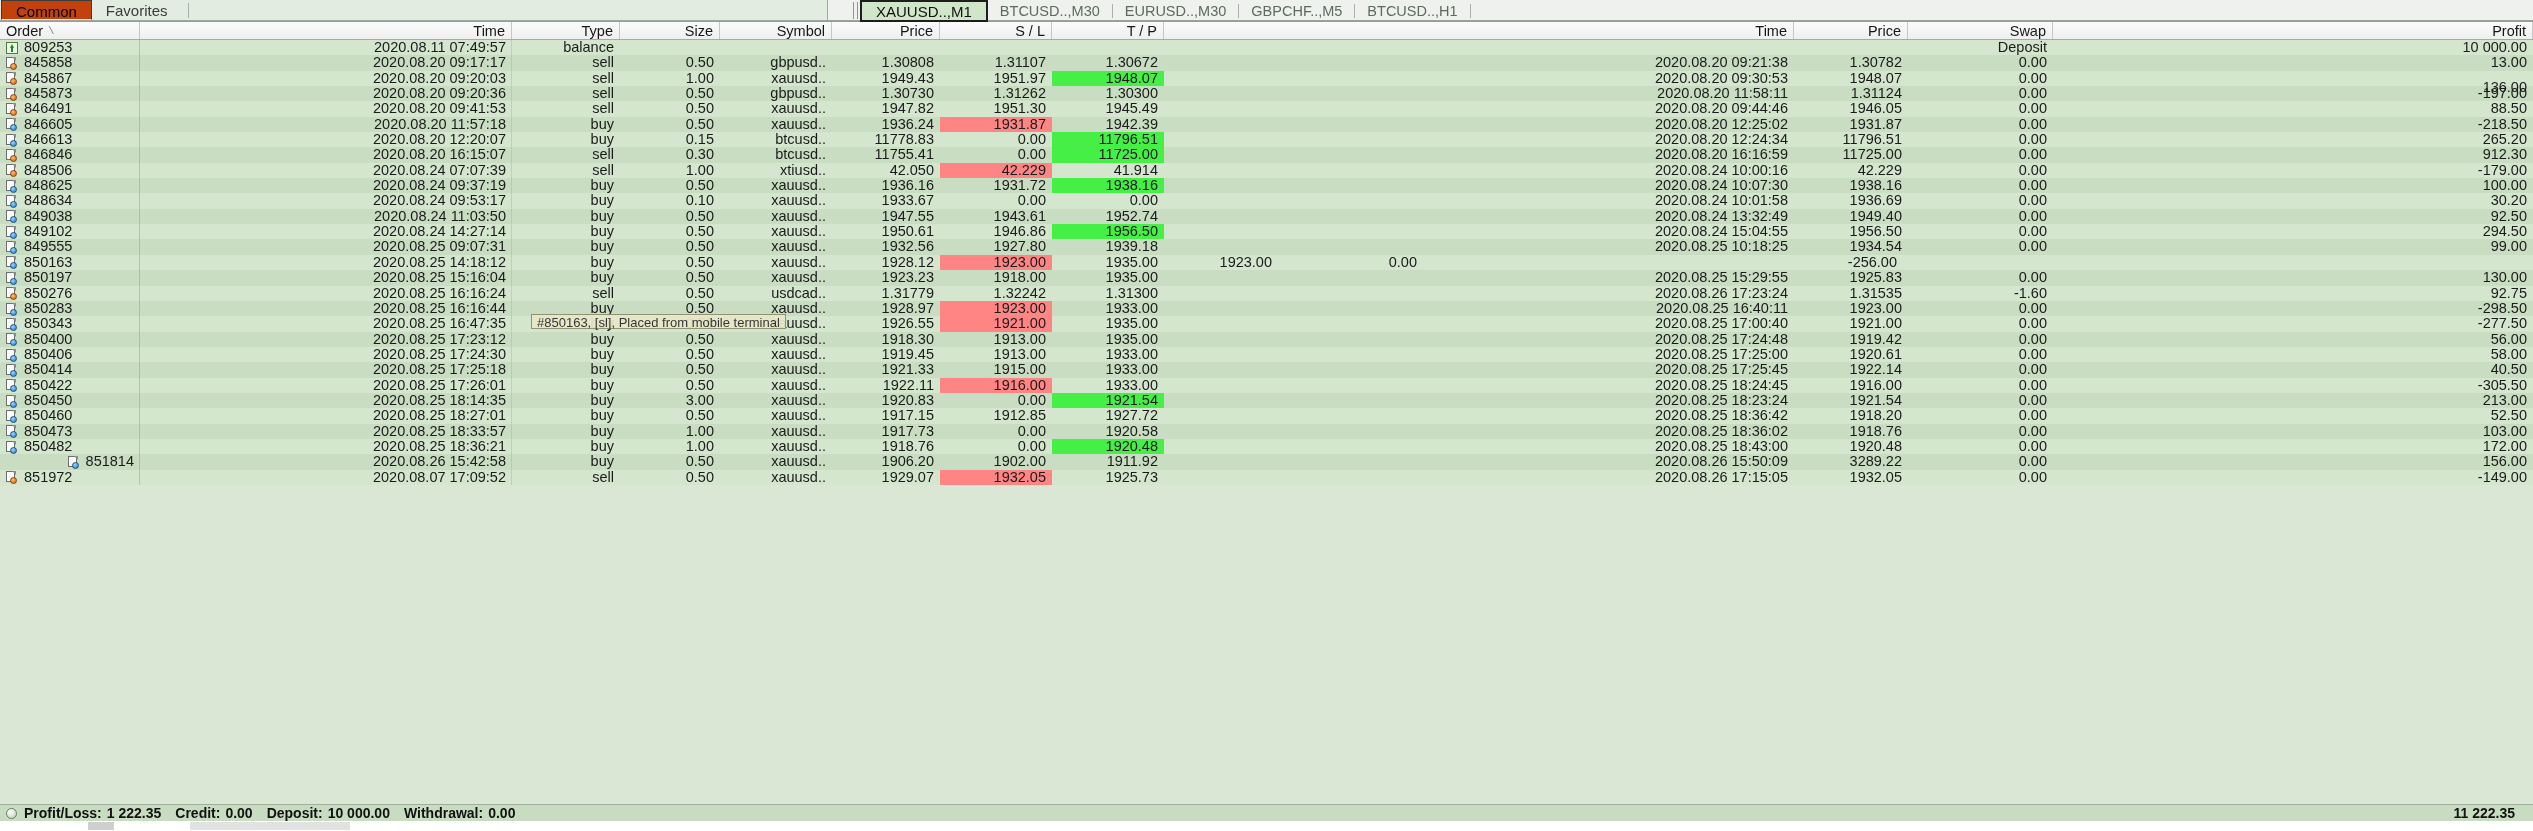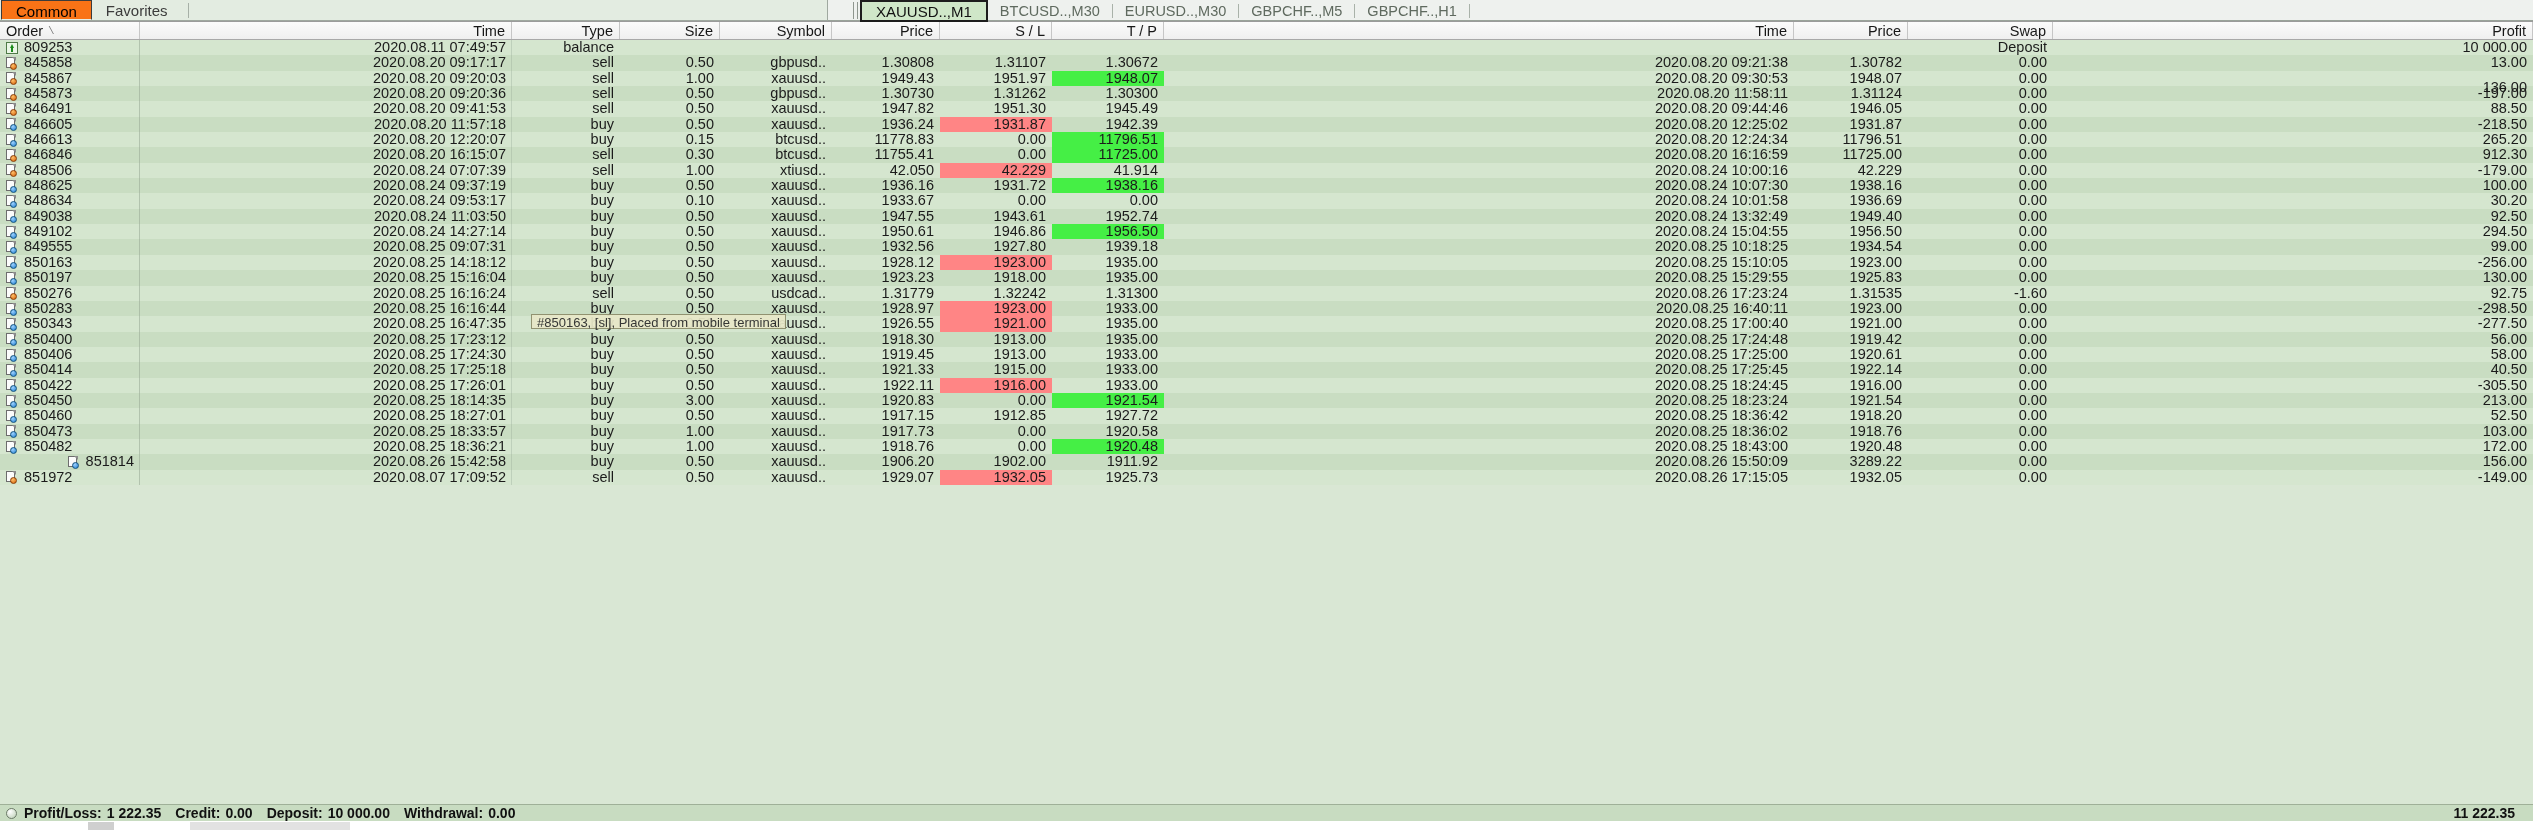--- a/index.html
+++ b/index.html
@@ -41,21 +41,21 @@
   }
   .ltab {
     height: 20px;
     padding: 2px 14px 0 14px;
     font-size: 15px;
     color: #2a2a2a;
     line-height: 18px;
     white-space: nowrap;
   }
   .ltab.active {
-    background: #f97316;
+    background: #c2410c;
     border: 1px solid #3c3c3c;
     border-bottom-color: #e6eee4;
     font-weight: 400;
     margin-left: 1px;
     color: #000;
   }
   .ltab.inactive { color: #3b3b3b; }
   .ltab-sep {
     width: 1px; height: 15px;
     background: #a7b0a7;
@@ -342,21 +342,21 @@
       <div class="ctab-div"></div>
       <div class="ctab">
         <span>EURUSD..,M30</span>
       </div>
       <div class="ctab-div"></div>
       <div class="ctab">
         <span>GBPCHF..,M5</span>
       </div>
       <div class="ctab-div"></div>
       <div class="ctab">
-        <span>GBPCHF..,H1</span>
+        <span>BTCUSD..,H1</span>
       </div>
       <div class="ctab-div"></div>
     </div>
   </div>
 
   <div class="headrow" id="headrow">
       <div class="hcell l" style="width: 140px; flex: 0 0 140px;">
         <span>Order</span>
         <span class="sortmark">⁄</span>
       </div>
@@ -1021,23 +1021,20 @@
             <span>xauusd..</span>
           </div>
           <div class="cell r price1" style="width: 108px; flex: 0 0 108px;">
             <span>1928.12</span>
           </div>
           <div class="cell r sl hlcell" style="width: 112px; flex: 0 0 112px;">
             <span class="hl red">1923.00</span>
           </div>
           <div class="cell r tp" style="width: 112px; flex: 0 0 112px;">
             <span>1935.00</span>
-          </div>
-          <div class="cell r time2" style="width: 630px; flex: 0 0 630px;">
-            <span>2020.08.25 15:10:05</span>
           </div>
           <div class="cell r price2" style="width: 114px; flex: 0 0 114px;">
             <span>1923.00</span>
           </div>
           <div class="cell r swap" style="width: 145px; flex: 0 0 145px;">
             <span>0.00</span>
           </div>
           <div class="cell r profit" style="width: 480px; flex: 0 0 480px;">
             <span>-256.00</span>
           </div>

